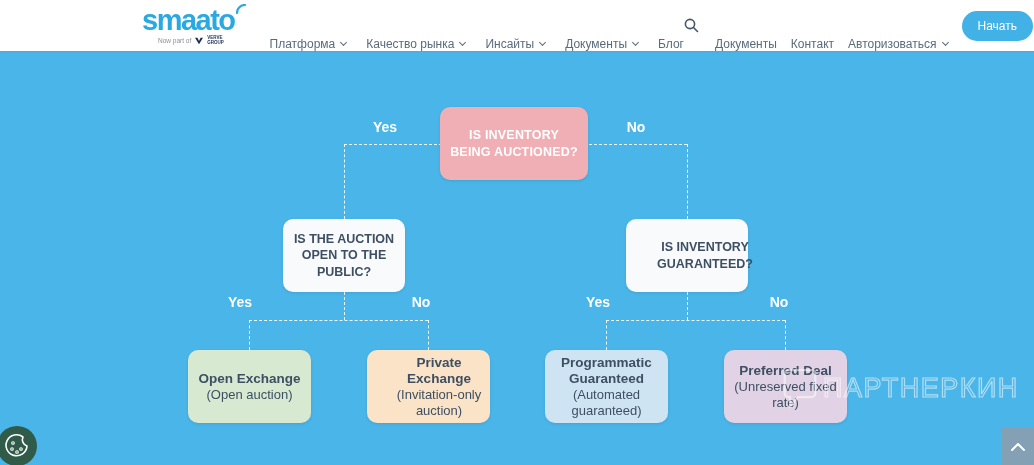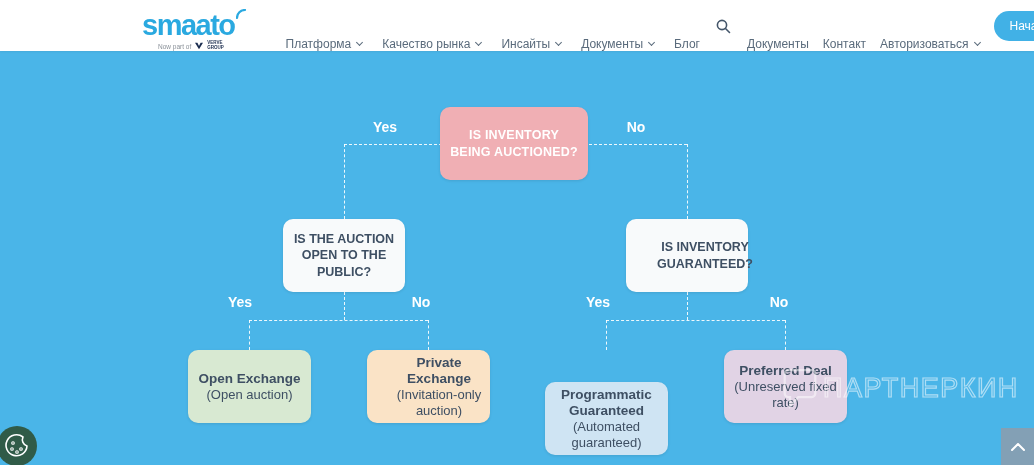--- a/index.html
+++ b/index.html
@@ -1,21 +1,21 @@
 <!DOCTYPE html>
 <html><head>
 <meta charset="utf-8">
 <style>
   * { margin:0; padding:0; box-sizing:border-box; }
   html,body { background:#9aa3ab; }
   body { font-family:"Liberation Sans", sans-serif; }
   .page { position:relative; width:1034px; height:465px; margin:0 auto; overflow:hidden; background:#4ab5e8; }
 
   
-  header { position:absolute; top:0; left:0; width:1034px; height:51px; background:#ffffff; display:flex; align-items:flex-end; z-index:5; box-shadow:0 1px 2px rgba(0,0,0,0.06);gap:16px; }
+  header { position:absolute; top:0; left:0; width:1034px; height:51px; background:#ffffff; display:flex; align-items:center; z-index:5; box-shadow:0 1px 2px rgba(0,0,0,0.06); }
   .logo { margin-left:142px; display:flex; flex-direction:column; align-items:flex-start; cursor:pointer; }
   .brand-row { display:flex; align-items:flex-start; line-height:1; }
   .brand { color:#2aa9e0; font-size:29px; font-weight:700; letter-spacing:-1.5px; }
   .arcs { margin-left:1px; margin-top:-2px; }
   .tagline-row { display:flex; align-items:center; gap:4px; margin-top:1px; margin-left:16px; }
   .tagline { font-size:6.5px; color:#8a9199; }
   .partner { font-size:4.5px; color:#1b2d4f; font-weight:700; line-height:1.1; width:22px; }
 
   nav { display:flex; align-items:center; gap:20px; margin-left:21px; }
   .nav-item { display:flex; align-items:center; color:#5a6b7c; font-size:12px; cursor:pointer; text-decoration:none; white-space:nowrap;margin-top:36px; }
@@ -32,21 +32,21 @@
   .conn.v { border-left:1px dashed rgba(255,255,255,0.9); }
 
   .node { position:absolute; border-radius:10px; display:flex; flex-direction:column; align-items:center; justify-content:center; text-align:center; padding:6px 8px; color:#3e4f63; box-shadow:0 1px 3px rgba(0,0,0,0.10); }
   .node-root { left:440px; top:54px; width:148px; height:73px; color:#ffffff; font-weight:700; font-size:12.5px; line-height:1.3; letter-spacing:0.2px; }
   .node-l2 { width:122px; height:73px; font-weight:700; font-size:12.5px; line-height:1.3; }
   .node-l2-left { left:283px; top:166px;justify-content:center; }
   .node-l2-right { left:626px; top:166px;padding-left:44px; }
   .leaf { width:123px; height:73px; }
   .leaf-1 { left:188px; top:297px; }
   .leaf-2 { left:367px; top:297px; }
-  .leaf-3 { left:545px; top:297px;margin-top:32px; }
+  .leaf-3 { left:545px; top:297px; }
   .leaf-4 { left:724px; top:297px; }
   .leaf-title { font-weight:700; font-size:13.5px; line-height:1.2; }
   .leaf-sub { font-size:13px; line-height:1.2; }
 
   .branch-label { position:absolute; transform:translate(-50%,-50%); color:#ffffff; font-weight:700; font-size:14px; }
 
   .watermark { position:absolute; left:782px; top:314px; display:flex; align-items:center; gap:5px; pointer-events:none; }
   .watermark-text { font-size:27px; font-weight:400; letter-spacing:1.5px; color:transparent; -webkit-text-stroke:1.2px rgba(255,255,255,0.55); }
 
   

